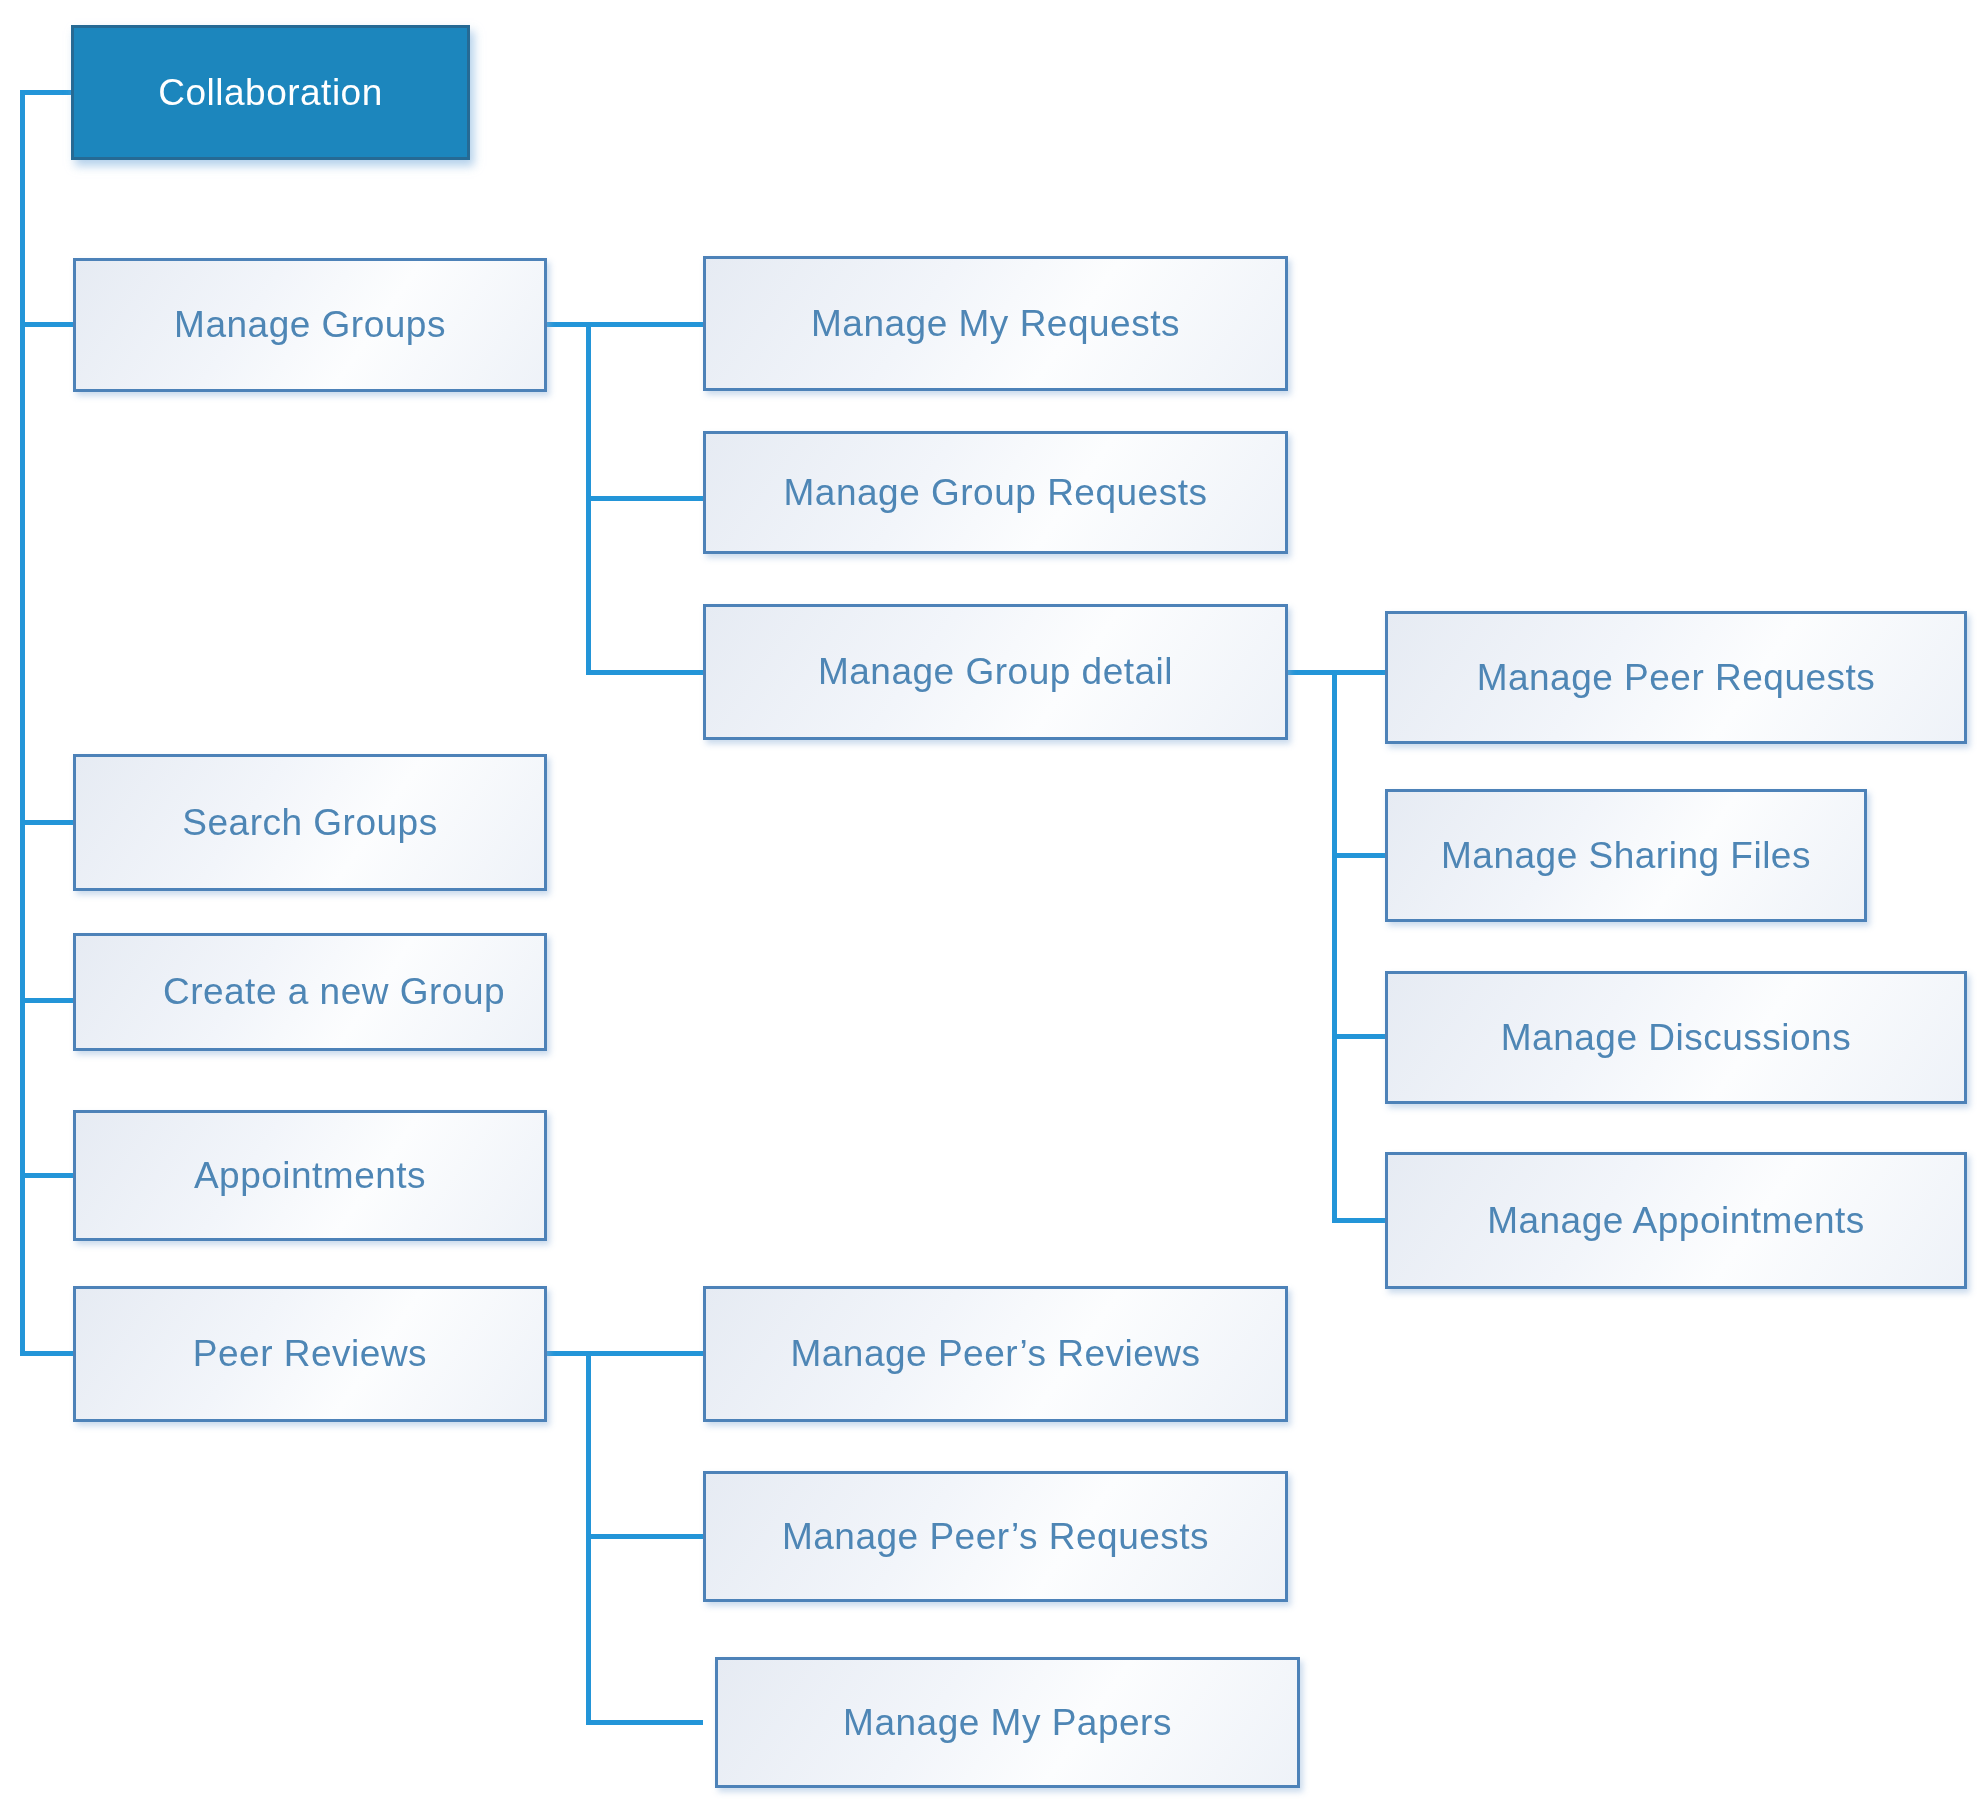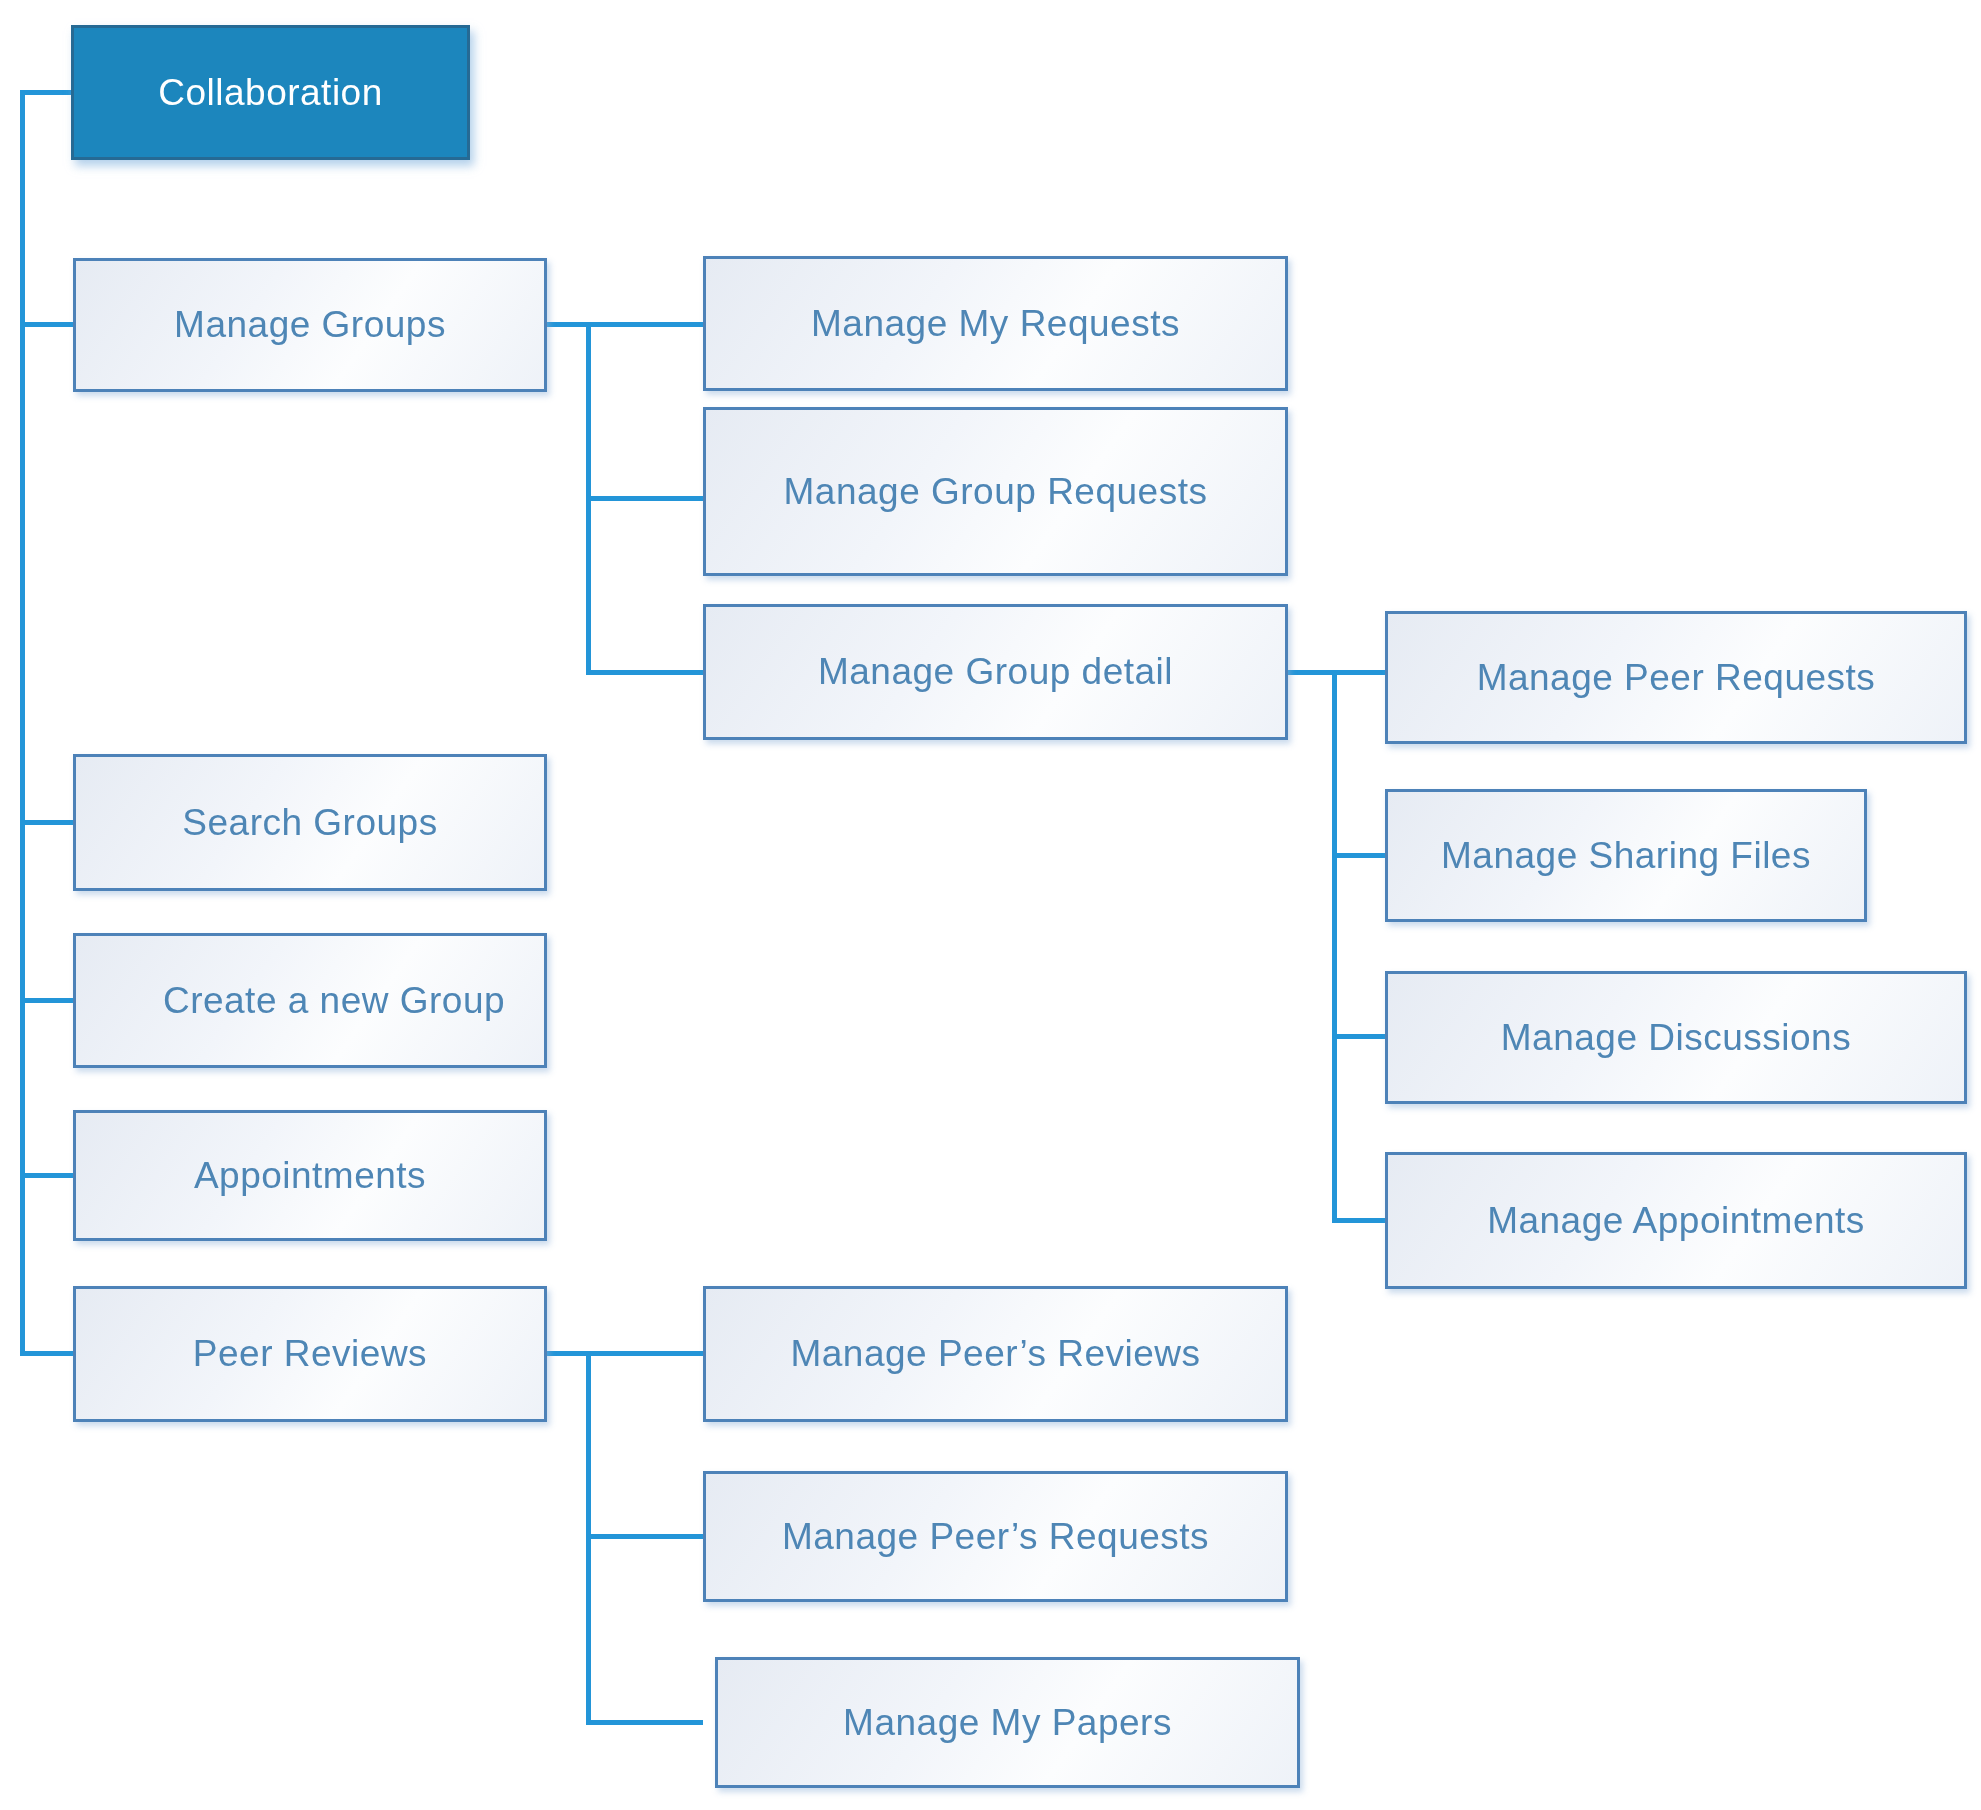--- a/index.html
+++ b/index.html
@@ -37,25 +37,25 @@
     background: #1c86bd;
     border: 3px solid #266a94;
     box-shadow: 4px 6px 9px rgba(140, 185, 225, 0.65);
   }
   .node.root .node-label { color: #ffffff; }
 
   
   .n-collab      { left: 71px;   top: 25px;   width: 399px; height: 135px; }
   .n-mgroups     { left: 73px;   top: 258px;  width: 474px; height: 134px; }
   .n-search      { left: 73px;   top: 754px;  width: 474px; height: 137px; }
-  .n-create      { left: 73px;   top: 933px;  width: 474px; height: 135px; padding-left: 48px; }
+  .n-create      { left: 73px;   top: 933px;  width: 474px; height: 118px; padding-left: 48px; }
   .n-appts       { left: 73px;   top: 1110px; width: 474px; height: 131px; }
   .n-previews    { left: 73px;   top: 1286px; width: 474px; height: 136px; }
   .n-myreq       { left: 703px;  top: 256px;  width: 585px; height: 135px; }
-  .n-groupreq    { left: 703px;  top: 407px;  width: 585px; height: 169px; }
+  .n-groupreq    { left: 703px;  top: 431px;  width: 585px; height: 123px; }
   .n-groupdetail { left: 703px;  top: 604px;  width: 585px; height: 136px; }
   .n-peersrev    { left: 703px;  top: 1286px; width: 585px; height: 136px; }
   .n-peersreq    { left: 703px;  top: 1471px; width: 585px; height: 131px; }
   .n-mypapers    { left: 703px;  top: 1657px; width: 585px; height: 131px; margin-left: 12px; }
   .n-peerreq     { left: 1385px; top: 611px;  width: 582px; height: 133px; }
   .n-sharing     { left: 1385px; top: 789px;  width: 482px; height: 133px; }
   .n-discuss     { left: 1385px; top: 971px;  width: 582px; height: 133px; }
   .n-mappts      { left: 1385px; top: 1152px; width: 582px; height: 137px; }
 
   

